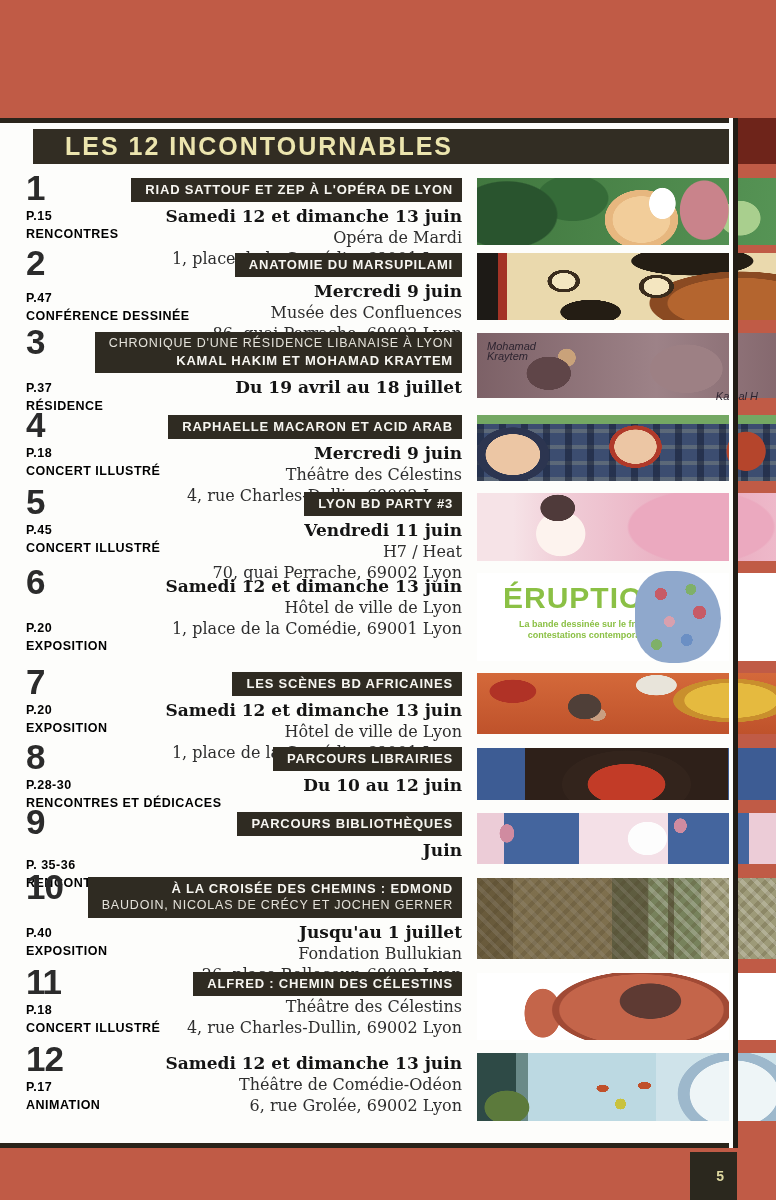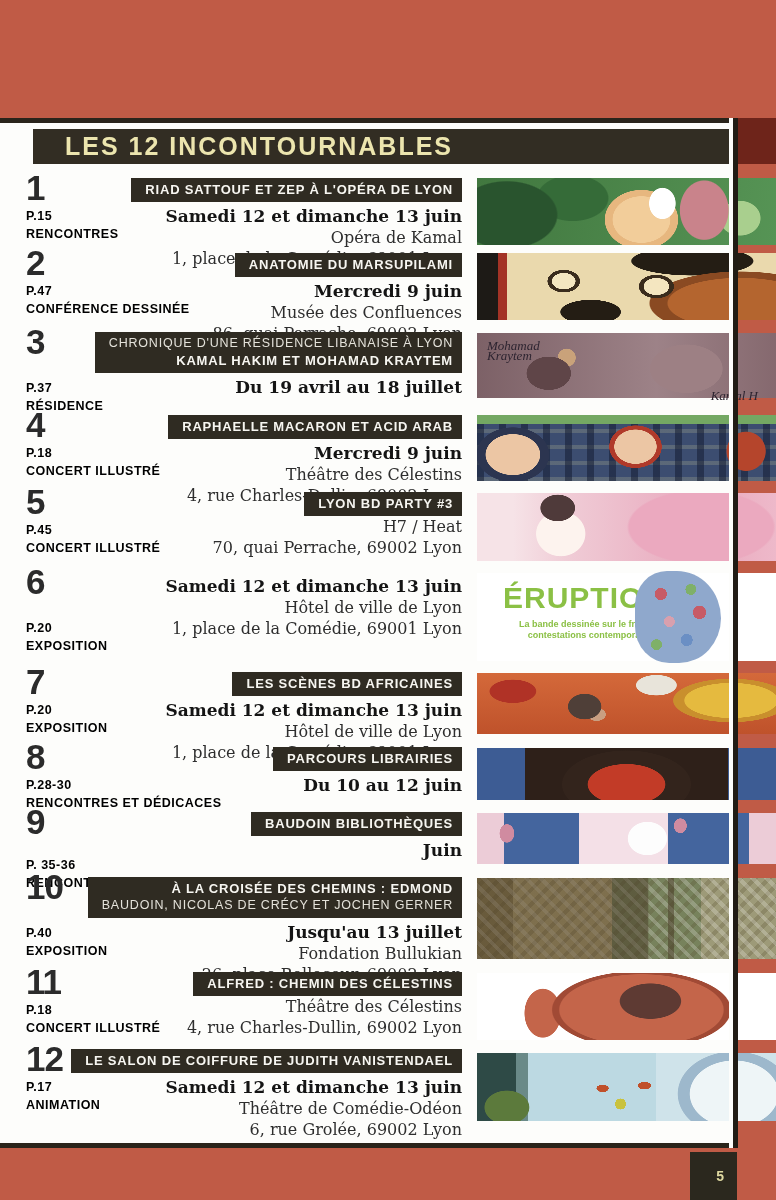--- a/index.html
+++ b/index.html
@@ -106,22 +106,22 @@
     radial-gradient(ellipse 52px 30px at 58% 42%, #5e3a33 0 58%, transparent 60%),
     radial-gradient(ellipse 120px 52px at 55% 55%, #c4654a 0 68%, #a14a35 69% 74%, transparent 75%),
     radial-gradient(ellipse 30px 40px at 22% 60%, #c4654a 0 60%, transparent 62%);}
   .art-12{background-color:#bcd9e2;background-image:
     radial-gradient(ellipse 10px 6px at 42% 52%, #c0502a 0 60%, transparent 62%),
     radial-gradient(ellipse 11px 6px at 56% 48%, #c0502a 0 60%, transparent 62%),
     radial-gradient(ellipse 9px 9px at 48% 75%, #c9c23e 0 60%, transparent 62%),
     radial-gradient(ellipse 40px 30px at 10% 80%, #5c7a3c 0 55%, transparent 57%),
     radial-gradient(ellipse 80px 60px at 86% 60%, #eef5f7 0 55%, #9db8cc 56% 70%, transparent 71%),
     linear-gradient(90deg,#2e4a46 0 13%,#6a8a88 13% 17%,#bcd9e2 17% 60%,#cfe3ea 60%);}
-  .thumb-note{position:absolute;font-family:Liberation Serif, serif;font-style:italic;
-    font-size:13px;line-height:10px;color:#2d2430;}
+  .thumb-note{position:absolute;font-family:Liberation Sans, sans-serif;font-style:italic;
+    font-size:11px;line-height:10px;color:#2d2430;}
   .note-left{left:10px;top:8px;width:60px;}
   .note-right{right:18px;top:22px;white-space:nowrap;margin-top:36px;}
 
   
   .edge-white{position:absolute;left:729px;top:118px;width:4px;height:1030px;background:#fdfdfb;z-index:40;}
   .edge-dark{position:absolute;left:733px;top:118px;width:5px;height:1030px;background:#211c15;z-index:41;}
 
   .page-num-box{position:absolute;left:690px;top:1152px;width:47px;height:48px;background:#2b281e;z-index:45;}
   .page-num-box span{position:absolute;right:13px;top:16px;color:#ded8a0;font-weight:bold;font-size:14px;}
 </style>
@@ -136,29 +136,29 @@
   <div id="entries">
   <div class="entry" style="top: 178px;">
     <div class="e-num">1</div>
     <div class="e-meta" style="top: 29px;">
       <span class="e-pageref">P.15</span>
       <span class="e-category">RENCONTRES</span>
     </div>
     <div class="e-center">
       <div class="title-bar"><span class="bar-line">RIAD SATTOUF ET ZEP À L'OPÉRA DE LYON</span></div>
       <div class="e-date">Samedi 12 et dimanche 13 juin</div>
-      <div class="e-venue">Opéra de Kamal</div>
+      <div class="e-venue">Opéra de Mardi</div>
       <div class="e-address">1, place de la Comédie, 69001 Lyon</div>
     </div>
     <div class="thumb art-1" style="top: 0px; height: 67px;"></div>
   </div>
 
   <div class="entry" style="top: 253px;">
     <div class="e-num">2</div>
-    <div class="e-meta" style="top: 29px;">
+    <div class="e-meta" style="top: 36px;">
       <span class="e-pageref">P.47</span>
       <span class="e-category">CONFÉRENCE DESSINÉE</span>
     </div>
     <div class="e-center">
       <div class="title-bar"><span class="bar-line">ANATOMIE DU MARSUPILAMI</span></div>
       <div class="e-date">Mercredi 9 juin</div>
       <div class="e-venue">Musée des Confluences</div>
       <div class="e-address">86, quai Perrache, 69002 Lyon</div>
     </div>
     <div class="thumb art-2" style="top: 0px; height: 67px;"></div>
@@ -198,20 +198,21 @@
   </div>
 
   <div class="entry" style="top: 492px;">
     <div class="e-num">5</div>
     <div class="e-meta" style="top: 29px;">
       <span class="e-pageref">P.45</span>
       <span class="e-category">CONCERT ILLUSTRÉ</span>
     </div>
     <div class="e-center">
       <div class="title-bar"><span class="bar-line">LYON BD PARTY #3</span></div>
+      <div class="e-date">Vendredi 11 juin</div>
       <div class="e-venue">H7 / Heat</div>
       <div class="e-address">70, quai Perrache, 69002 Lyon</div>
     </div>
     <div class="thumb art-5" style="top: 1px; height: 68px;"></div>
   </div>
 
   <div class="entry" style="top: 572px;">
     <div class="e-num">6</div>
     <div class="e-meta" style="top: 47px;">
       <span class="e-pageref">P.20</span>
@@ -259,37 +260,37 @@
     <div class="thumb art-8" style="top: 1px; height: 52px;"></div>
   </div>
 
   <div class="entry" style="top: 812px;">
     <div class="e-num">9</div>
     <div class="e-meta" style="top: 44px;">
       <span class="e-pageref">P. 35-36</span>
       <span class="e-category">RENCONTRES</span>
     </div>
     <div class="e-center">
-      <div class="title-bar"><span class="bar-line">BAUDOIN BIBLIOTHÈQUES</span></div>
+      <div class="title-bar"><span class="bar-line">PARCOURS BIBLIOTHÈQUES</span></div>
       <div class="e-date">Juin</div>
       <div class="e-venue"></div>
       <div class="e-address"></div>
     </div>
     <div class="thumb art-9" style="top: 1px; height: 51px;"></div>
   </div>
 
   <div class="entry" style="top: 877px;">
     <div class="e-num">10</div>
     <div class="e-meta" style="top: 47px;">
       <span class="e-pageref">P.40</span>
       <span class="e-category">EXPOSITION</span>
     </div>
     <div class="e-center">
       <div class="title-bar"><span class="bar-line">À LA CROISÉE DES CHEMINS : EDMOND</span><span class="bar-line light">BAUDOIN, NICOLAS DE CRÉCY ET JOCHEN GERNER</span></div>
-      <div class="e-date">Jusqu'au 13 juillet</div>
+      <div class="e-date">Jusqu'au 1 juillet</div>
       <div class="e-venue">Fondation Bullukian</div>
       <div class="e-address">26, place Bellecour, 69002 Lyon</div>
     </div>
     <div class="thumb art-10" style="top: 1px; height: 81px;"></div>
   </div>
 
   <div class="entry" style="top: 972px;">
     <div class="e-num">11</div>
     <div class="e-meta" style="top: 29px;">
       <span class="e-pageref">P.18</span>
@@ -303,21 +304,20 @@
     <div class="thumb art-11" style="top: 1px; height: 67px;"></div>
   </div>
 
   <div class="entry" style="top: 1049px;">
     <div class="e-num">12</div>
     <div class="e-meta" style="top: 29px;">
       <span class="e-pageref">P.17</span>
       <span class="e-category">ANIMATION</span>
     </div>
     <div class="e-center">
-      <div class="title-bar"><span class="bar-line">LE SALON DE COIFFURE DE JUDITH VANISTENDAEL</span></div>
       <div class="e-date">Samedi 12 et dimanche 13 juin</div>
       <div class="e-venue">Théâtre de Comédie-Odéon</div>
       <div class="e-address">6, rue Grolée, 69002 Lyon</div>
     </div>
     <div class="thumb art-12" style="top: 4px; height: 68px;"></div>
   </div>
 </div>
 
   <div class="edge-white"></div>
   <div class="edge-dark"></div>

